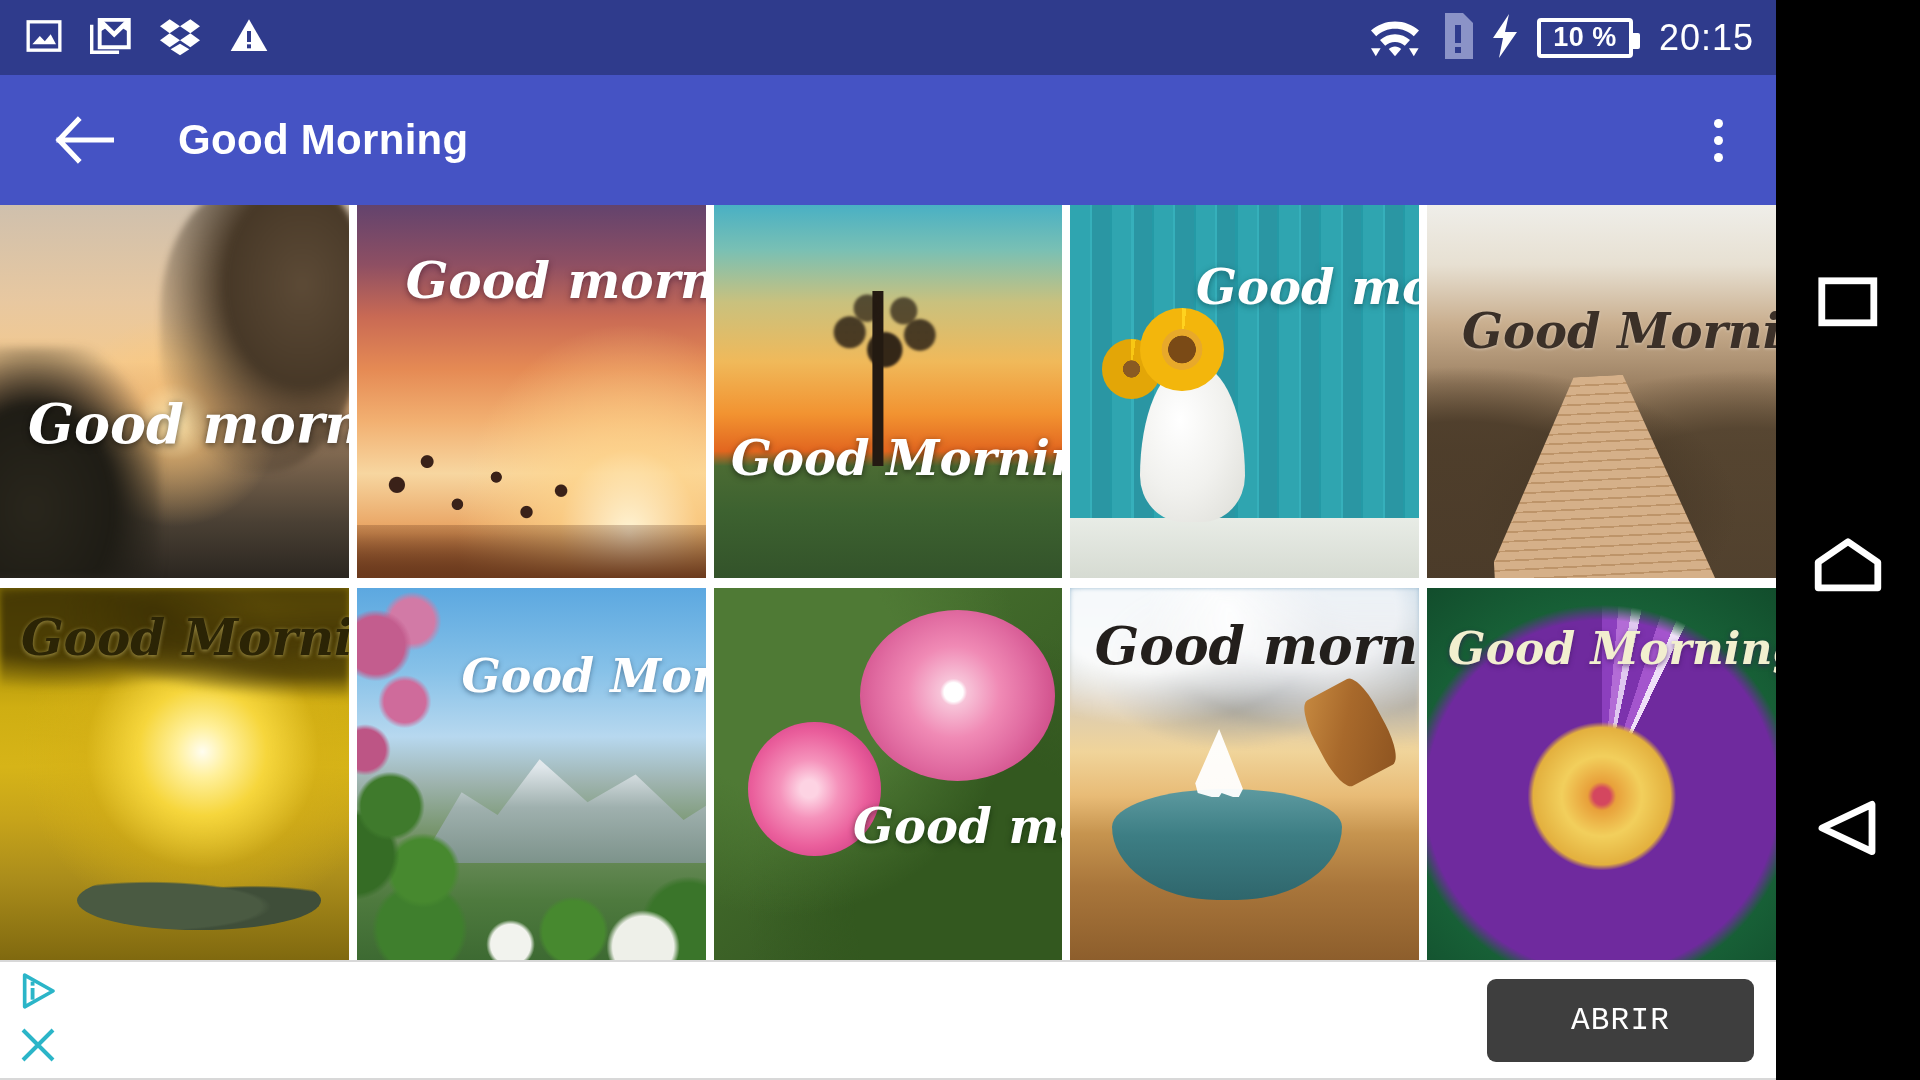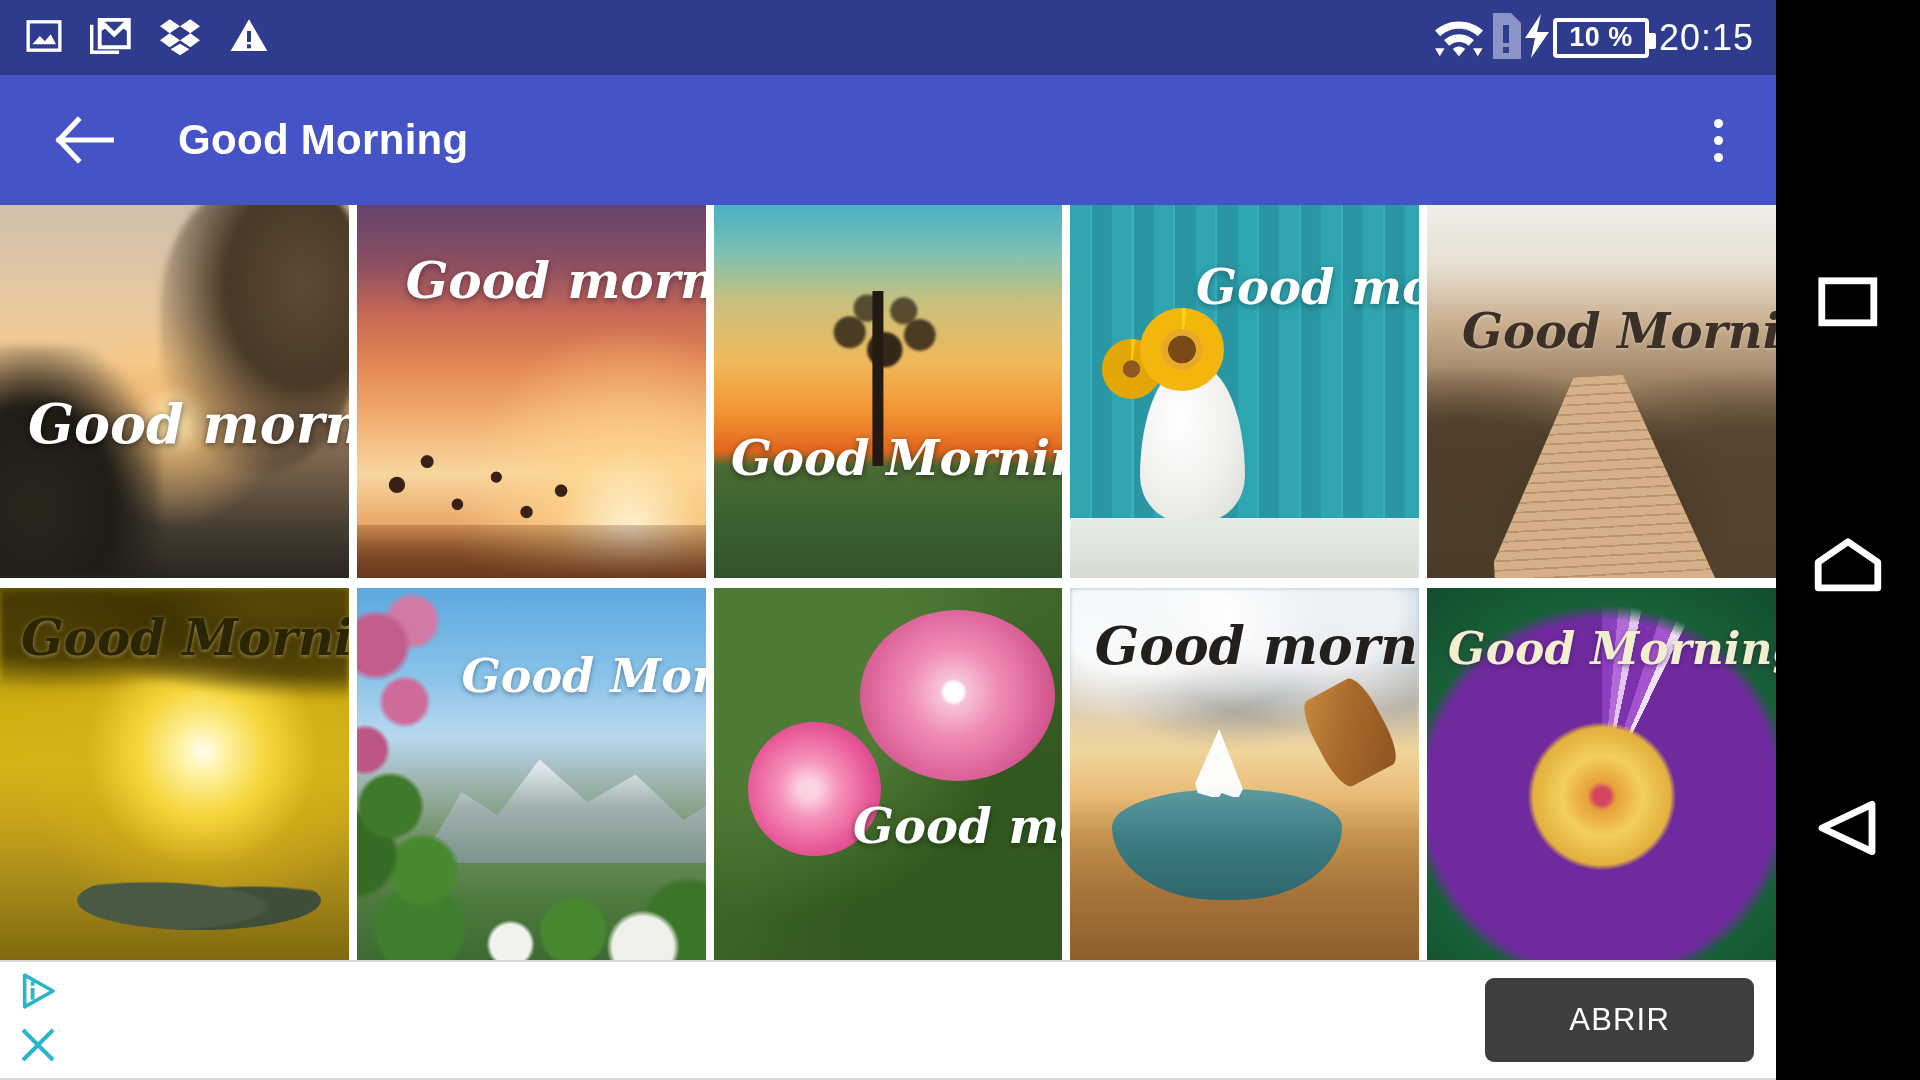--- a/index.html
+++ b/index.html
@@ -19,21 +19,21 @@
   
   .statusbar {
     height: 75px; flex: 0 0 75px;
     background: #2f3b8c;
     display: flex; align-items: center;
     padding: 0 22px 0 24px;
     color: #fff;
   }
   .sb-left { display: flex; align-items: center; gap: 26px; }
   .sb-spacer { flex: 1; }
-  .sb-right { display: flex; align-items: center; gap: 0; text-align: right; }
+  .sb-right { display: flex; align-items: center; gap: 16px; text-align: right; }
   .sb-icon { display: block; }
   .battery {
     display: flex; align-items: center; gap: 9px;
   }
   .batt-box {
     border: 4px solid #ffffff;
     border-radius: 4px;
     height: 40px; min-width: 96px;
     display: flex; align-items: center; justify-content: center;
     padding: 0 7px;
@@ -101,21 +101,21 @@
   .ad-text { margin-left: 14px; display: flex; flex-direction: column; gap: 4px; }
   .ad-url { font-size: 27px; color: #7d7d7d; }
   .ad-title { font-size: 35px; color: #1b1b1b; }
   .ad-spacer { flex: 1; }
   .abrir-btn {
     background: #3e3e3e; color: #fff;
     border-radius: 9px; border: none;
     padding: 24px 84px;
     font-size: 31px; letter-spacing: 1.2px;
     cursor: pointer;
-    font-family: Liberation Sans, sans-serif;
+    font-family: Liberation Mono, monospace;
   }
 
   
   .navbar {
     position: absolute; right: 0; top: 0;
     width: 144px; height: 1080px; background: #000;
     display: flex; flex-direction: column;
     align-items: center; justify-content: space-around;
     padding: 170px 0 120px 0;
   }

